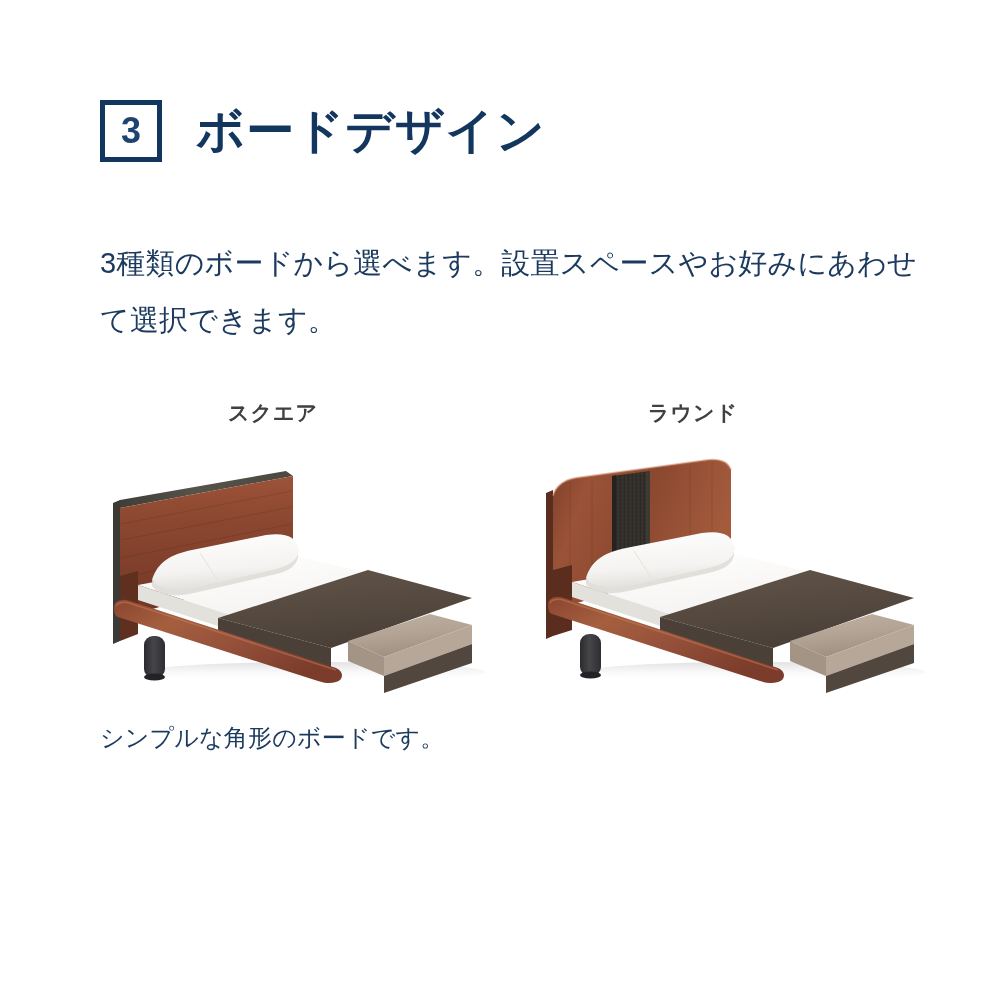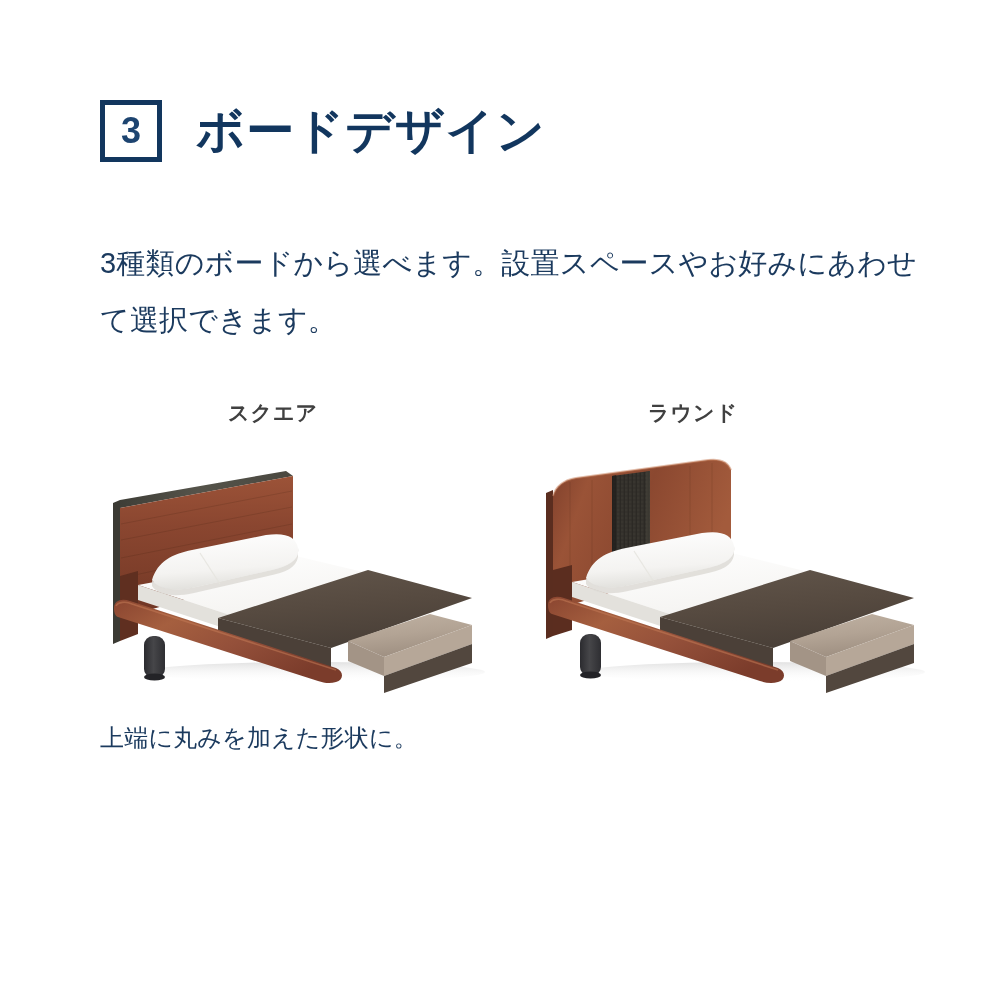--- a/index.html
+++ b/index.html
@@ -225,21 +225,21 @@
 
           <path d="M14,150 C14,142 22,140 30,143 L236,210 C244,213 244,222 236,224
                    C230,226 224,225 218,223 L18,159 C15,158 14,154 14,150 Z" fill="url(#sqWoodRail)"></path>
           <path d="M16,148 C18,144 26,143 32,146 L236,212" stroke="#c27a55" stroke-width="1.6" fill="none" opacity="0.55"></path>
 
           <rect x="44" y="178" width="21" height="42" rx="9" fill="url(#sqLeg)"></rect>
           <ellipse cx="54.5" cy="219" rx="10.5" ry="3.6" fill="#232327"></ellipse>
         </svg>
       </div>
 
-      <p class="caption">上端に丸みを加えた形状に。</p>
+      <p class="caption">シンプルな角形のボードです。</p>
     </div>
 
     <div class="col col-right">
       <div class="variant-label">ラウンド</div>
 
       <div class="bed-figure">
         <svg width="400" height="235" viewBox="0 0 400 235" shape-rendering="geometricPrecision">
           <defs>
             <linearGradient id="rdWoodFront" x1="0" y1="0" x2="1" y2="0.3">
               <stop offset="0%" stop-color="#7e3f2b"></stop>

